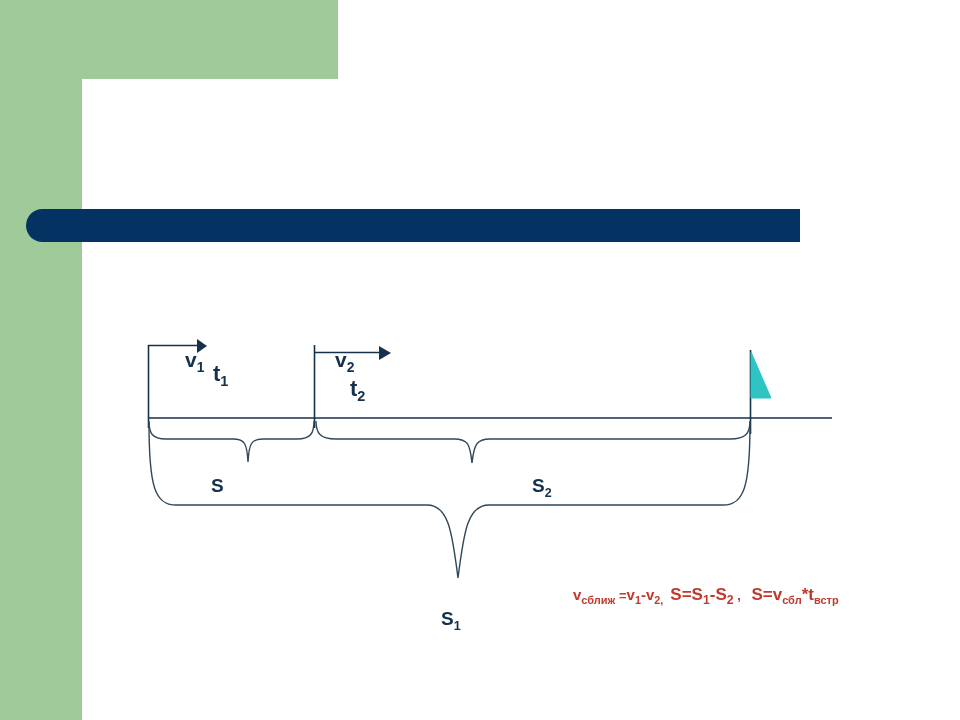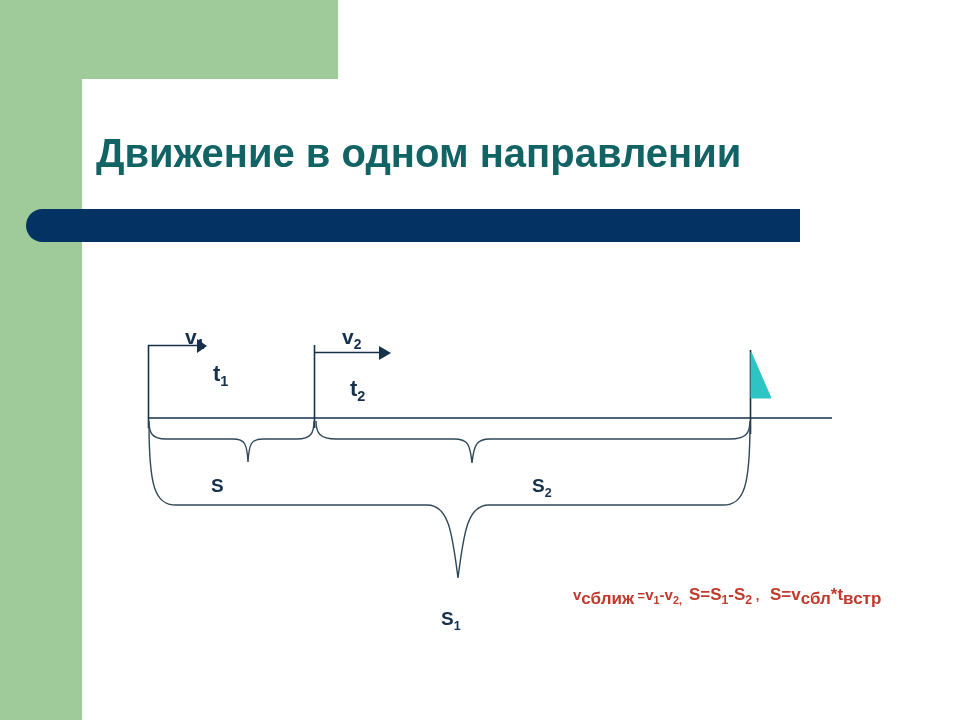--- a/index.html
+++ b/index.html
@@ -65,58 +65,57 @@
   }
 
   
   .lbl {
     position: absolute;
     color: #15314B;
     font-weight: bold;
     white-space: nowrap;
   }
   .lbl sub { font-size: 0.66em; font-weight: bold; }
-  .lbl-v  { font-size: 21px; }
+  .lbl-v  { font-size: 21px; margin-top: 23px; }
   .lbl-t  { font-size: 22px; margin-left: 14px; }
   .lbl-s  { font-size: 19px; }
 
   .lbl-v1 { left: 185px; top: 325px; }
   .lbl-t1 { left: 199px; top: 361px; }
-  .lbl-v2 { left: 342px; top: 325px; }
+  .lbl-v2 { left: 335px; top: 325px; }
   .lbl-t2 { left: 336px; top: 376px; }
   .lbl-s  { left: 211px; top: 475px; }
   .lbl-s2 { left: 532px; top: 475px; }
   .lbl-s1 { left: 441px; top: 585px; margin-top: 23px; }
 
   
   .formula {
     position: absolute;
     left: 573px; top: 585px;
     color: #C0392B;
     white-space: nowrap;
     font-weight: bold;
     font-size: 13px;
     letter-spacing: 0px;
   }
   .formula .big { font-size: 17px; margin-left: 7px; }
   .formula .mid { font-size: 15px; }
   .formula sub  { font-size: 0.72em; }
-  .formula .sm  { font-size: 17px; }
+  .formula .sm  { font-size: 11px; }
 </style>
 </head>
 <body>
 
 <div id="slide">
 
   <div class="green-left"></div>
   <div class="green-top"></div>
   <div class="white-panel"></div>
   <div class="navy-bar"></div>
 
-  <div class="title">Движение в одном направлении</div>
 
   <svg class="diagram" viewBox="0 0 960 720">
 
     <line x1="148" y1="418" x2="832" y2="418" stroke="#15314B" stroke-width="1.6"></line>
 
     <line x1="148.5" y1="345" x2="148.5" y2="428" stroke="#15314B" stroke-width="1.6"></line>
 
     <line x1="314.5" y1="345" x2="314.5" y2="428" stroke="#15314B" stroke-width="1.6"></line>
 
     <line x1="148" y1="345.5" x2="200" y2="345.5" stroke="#15314B" stroke-width="1.6"></line>

